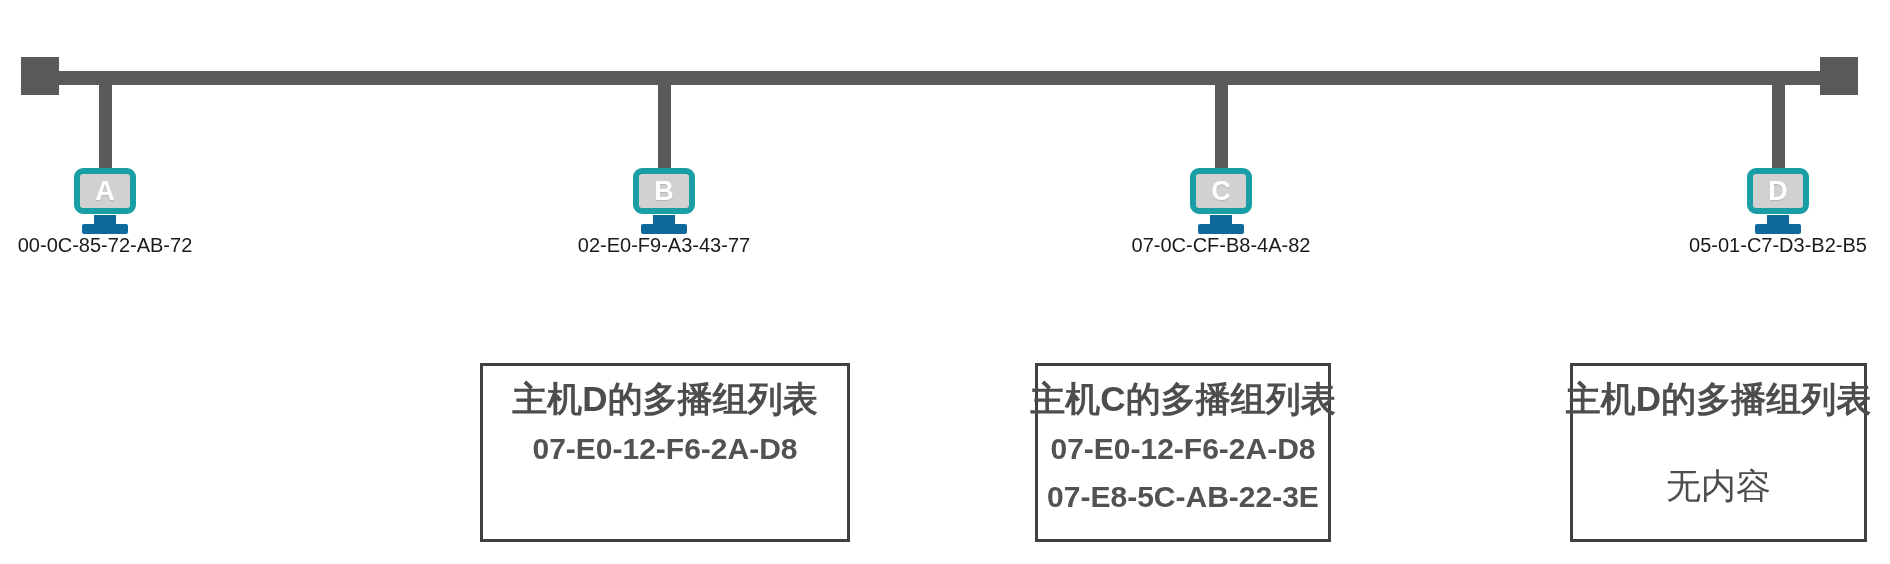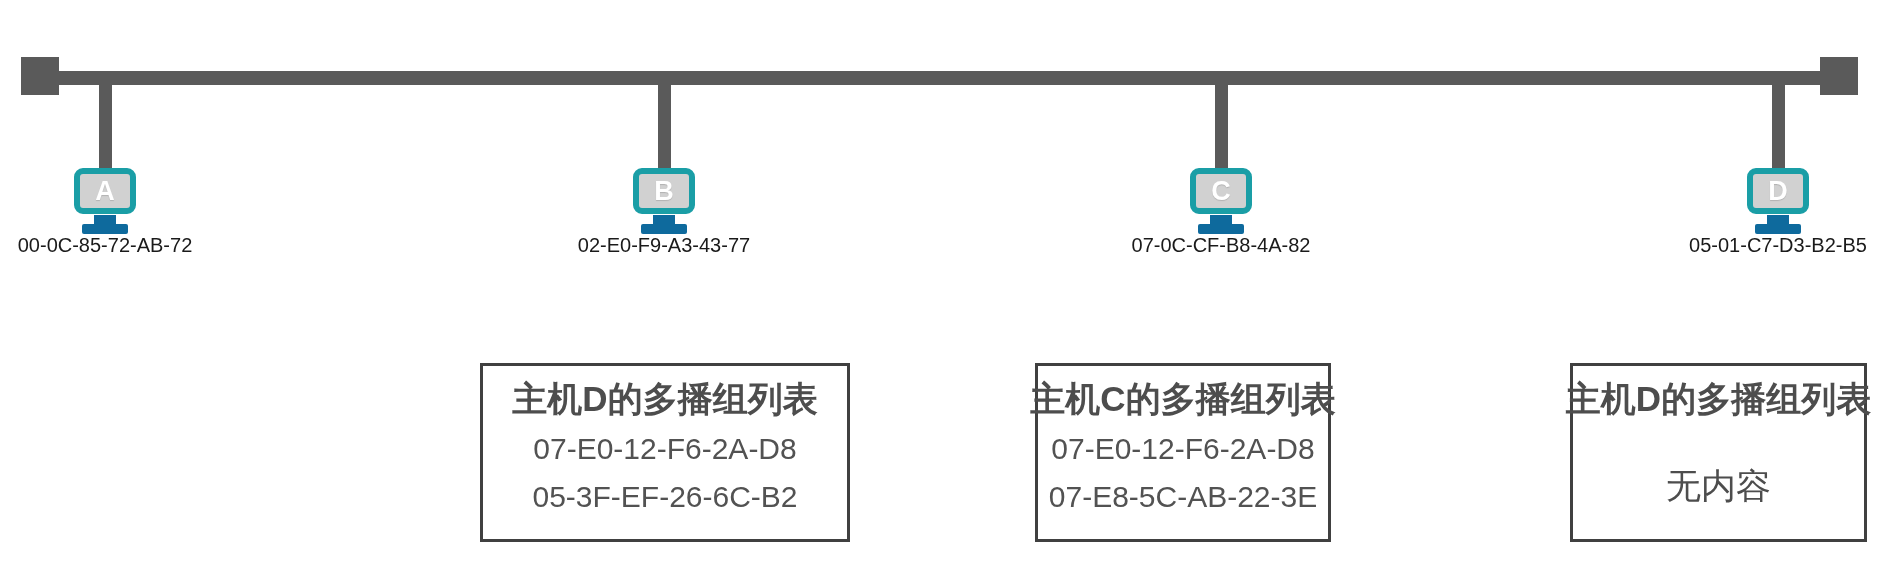--- a/index.html
+++ b/index.html
@@ -98,21 +98,21 @@
     margin-top: 15px;
     font-size: 35px;
     font-weight: bold;
     color: #4d4d4d;
     white-space: nowrap;
     line-height: 1;
   }
   .mbox-entry {
     margin-top: 18px;
     font-size: 30px;
-    font-weight: normal;
+    font-weight: bold;
     color: #525252;
     white-space: nowrap;
     line-height: 1;
   }
   .mbox-empty {
     margin-top: 52px;
     font-size: 35px;
     font-weight: normal;
     color: #4d4d4d;
     line-height: 1;
@@ -163,21 +163,20 @@
       <span class="pc-letter">D</span>
     </div>
     <div class="pc-stand-neck"></div>
     <div class="pc-stand-base"></div>
     <div class="mac-label">05-01-C7-D3-B2-B5</div>
   </div>
 
   <div class="mbox mbox-b">
     <div class="mbox-title">主机D的多播组列表</div>
     <div class="mbox-entry">07-E0-12-F6-2A-D8</div>
-    <div class="mbox-entry">05-3F-EF-26-6C-B2</div>
   </div>
 
   <div class="mbox mbox-c">
     <div class="mbox-title">主机C的多播组列表</div>
     <div class="mbox-entry">07-E0-12-F6-2A-D8</div>
     <div class="mbox-entry">07-E8-5C-AB-22-3E</div>
   </div>
 
   <div class="mbox mbox-d">
     <div class="mbox-title">主机D的多播组列表</div>

